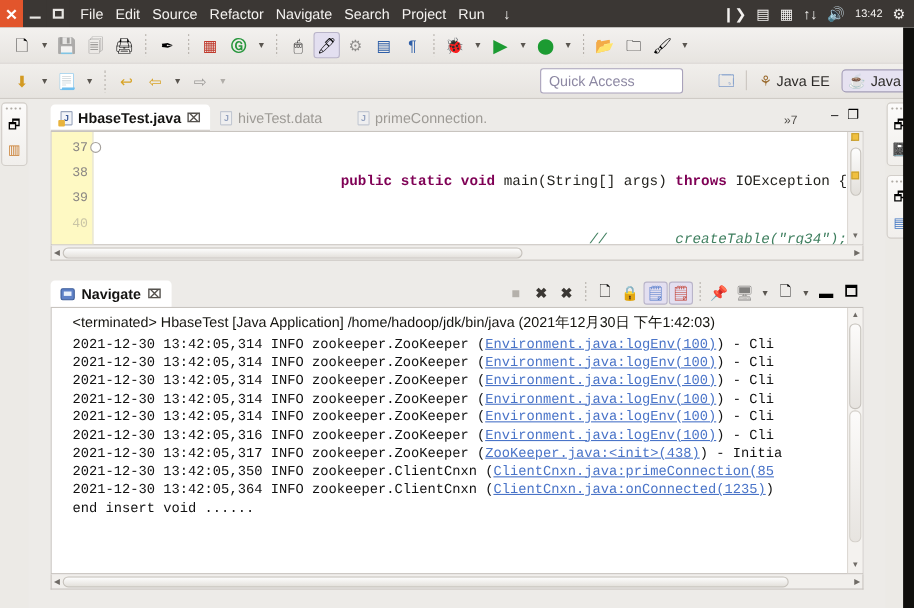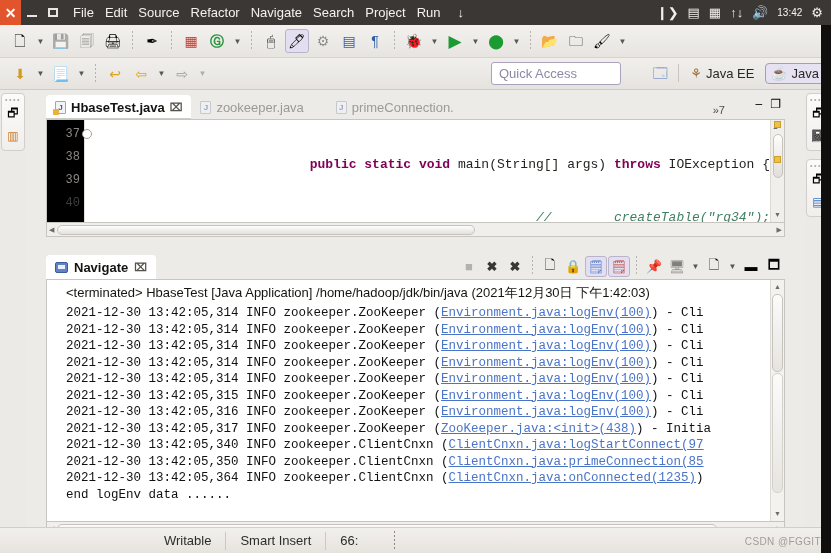--- a/index.html
+++ b/index.html
@@ -90,21 +90,21 @@
   .jicon { width:11px; height:13px; background:#f2f4f8; border:1px solid #9aa6bd;
            border-radius:1px; color:#3f5d9a; font-size:8px; font-weight:bold;
            display:flex; align-items:center; justify-content:center; position:relative;}
   .jicon.warn::after{content:''; position:absolute; left:-3px; bottom:-2px; width:6px;height:6px;
            background:#e8b33c; border-radius:1px;}
   .closex { font-size:11px; color:#55524e; }
   .tab-over { position:absolute; right:4px; bottom:3px; font-size:11px; color:#4e4b47; }
   .minmax { position:absolute; right:4px; top:4px; display:flex; gap:8px; }
 
   .ed-body { position:relative; background:#fff; border:1px solid #c8c4bf; height:104px; display:flex; }
-  .gutter { width:38px; background:#000000; border-right:1px solid #e2dfda;
+  .gutter { width:38px; background:#fef9c3; border-right:1px solid #e2dfda;
             text-align:right; padding-top:3px; color:#8b8784;
             font-family:"Liberation Mono",monospace; font-size:12px; }
   .gline { height:23px; line-height:23px; padding-right:4px; position:relative; }
   .fold { position:absolute; right:-8px; top:6px; width:10px;height:10px;
           border:1px solid #a5a19c; border-radius:50%; background:#fff; }
   .code { flex:1; padding-top:3px; font-family:"Liberation Mono",monospace; font-size:13px;
           overflow:hidden; white-space:pre;text-align:right; }
   .cl { height:23px; line-height:23px; }
   .kw { color:#7f0055; font-weight:bold; }
   .ty { color:#24231f; }
@@ -282,21 +282,21 @@
 
   <div class="editor-area">
     <div class="tabrow">
       <div class="etab active">
         <span class="jicon warn">J</span>
         <span>HbaseTest.java</span>
         <span class="closex">⌧</span>
       </div>
       <div class="etab">
         <span class="jicon" style="opacity:.5">J</span>
-        <span>zookeeper.java</span>
+        <span>hiveTest.data</span>
       </div>
       <div class="etab" style="margin-left:14px">
         <span class="jicon" style="opacity:.5">J</span>
         <span>primeConnection.</span>
       </div>
       <div class="tab-over" style="right:60px">»7</div>
       <div class="minmax">
         <span>–</span>
         <span>❐</span>
       </div>
@@ -365,49 +365,38 @@
 
     <div class="cbody">
       <div class="ctext">
         <div class="term">&lt;terminated&gt; HbaseTest [Java Application] /home/hadoop/jdk/bin/java (2021年12月30日 下午1:42:03)</div>
         <div>
           <div class="logline"><span>2021-12-30 13:42:05,314 INFO   zookeeper.ZooKeeper (</span><span class="lnk">Environment.java:logEnv(100)</span><span>) - Cli</span></div>
           <div class="logline"><span>2021-12-30 13:42:05,314 INFO   zookeeper.ZooKeeper (</span><span class="lnk">Environment.java:logEnv(100)</span><span>) - Cli</span></div>
           <div class="logline"><span>2021-12-30 13:42:05,314 INFO   zookeeper.ZooKeeper (</span><span class="lnk">Environment.java:logEnv(100)</span><span>) - Cli</span></div>
           <div class="logline"><span>2021-12-30 13:42:05,314 INFO   zookeeper.ZooKeeper (</span><span class="lnk">Environment.java:logEnv(100)</span><span>) - Cli</span></div>
           <div class="logline"><span>2021-12-30 13:42:05,314 INFO   zookeeper.ZooKeeper (</span><span class="lnk">Environment.java:logEnv(100)</span><span>) - Cli</span></div>
-          <div class="logline"><span>2021-12-30 13:42:05,315 INFO   zookeeper.ZooKeeper (</span><span class="lnk">Environment.java:logEnv(100)</span><span>) - Cli</span></div>
           <div class="logline"><span>2021-12-30 13:42:05,316 INFO   zookeeper.ZooKeeper (</span><span class="lnk">Environment.java:logEnv(100)</span><span>) - Cli</span></div>
           <div class="logline"><span>2021-12-30 13:42:05,317 INFO   zookeeper.ZooKeeper (</span><span class="lnk">ZooKeeper.java:&lt;init&gt;(438)</span><span>) - Initia</span></div>
-          <div class="logline"><span>2021-12-30 13:42:05,340 INFO   zookeeper.ClientCnxn (</span><span class="lnk">ClientCnxn.java:logStartConnect(97</span><span></span></div>
           <div class="logline"><span>2021-12-30 13:42:05,350 INFO   zookeeper.ClientCnxn (</span><span class="lnk">ClientCnxn.java:primeConnection(85</span><span></span></div>
           <div class="logline"><span>2021-12-30 13:42:05,364 INFO   zookeeper.ClientCnxn (</span><span class="lnk">ClientCnxn.java:onConnected(1235)</span><span>)</span></div>
-          <div class="logline">end logEnv data ......</div>
+          <div class="logline">end insert void ......</div>
         </div>
       </div>
       <div class="cvs">
         <span class="sbtn">▲</span>
         <div class="cvthumb" style="height:78px;margin-top:2px"></div>
         <div class="cvthumb" style="height:120px;margin-top:1px;border-color:#d4d0ca"></div>
         <div style="flex:1"></div>
         <span class="sbtn" style="margin-bottom:2px">▼</span>
       </div>
     </div>
     <div class="chscroll">
       <span class="sbtn">◀</span>
       <div class="hthumb" style="width:90%;margin:0 3px"></div>
       <div style="flex:1"></div>
       <span class="sbtn">▶</span>
     </div>
   </div>
 
-  <div class="status">
-    <div class="st-cell first">Writable</div>
-    <div class="st-cell">Smart Insert</div>
-    <div class="st-cell" style="border-right:none">
-      <span>66:</span>
-        <span class="st-caret"></span>
-    </div>
-    <div class="watermark">CSDN @FGGIT</div>
-  </div>
 </div>
 
 <div class="blackedge"></div>
 
 </body></html>

